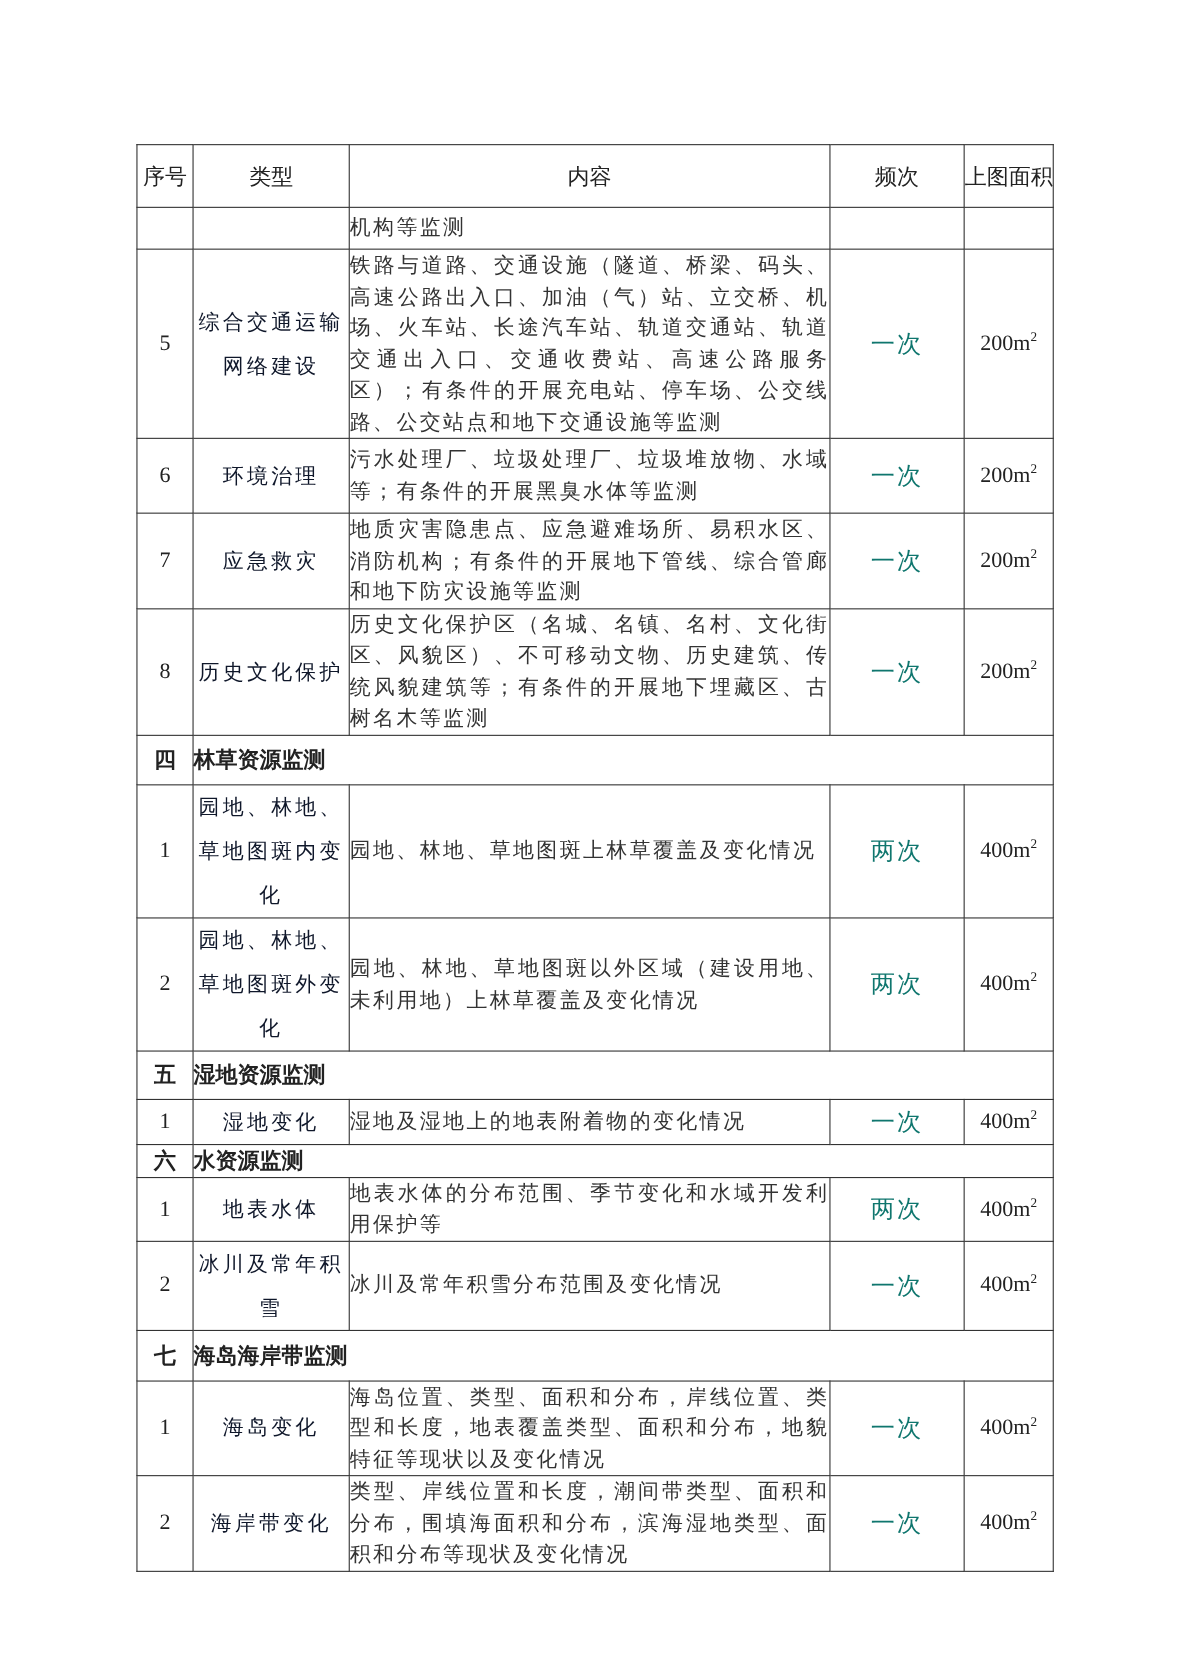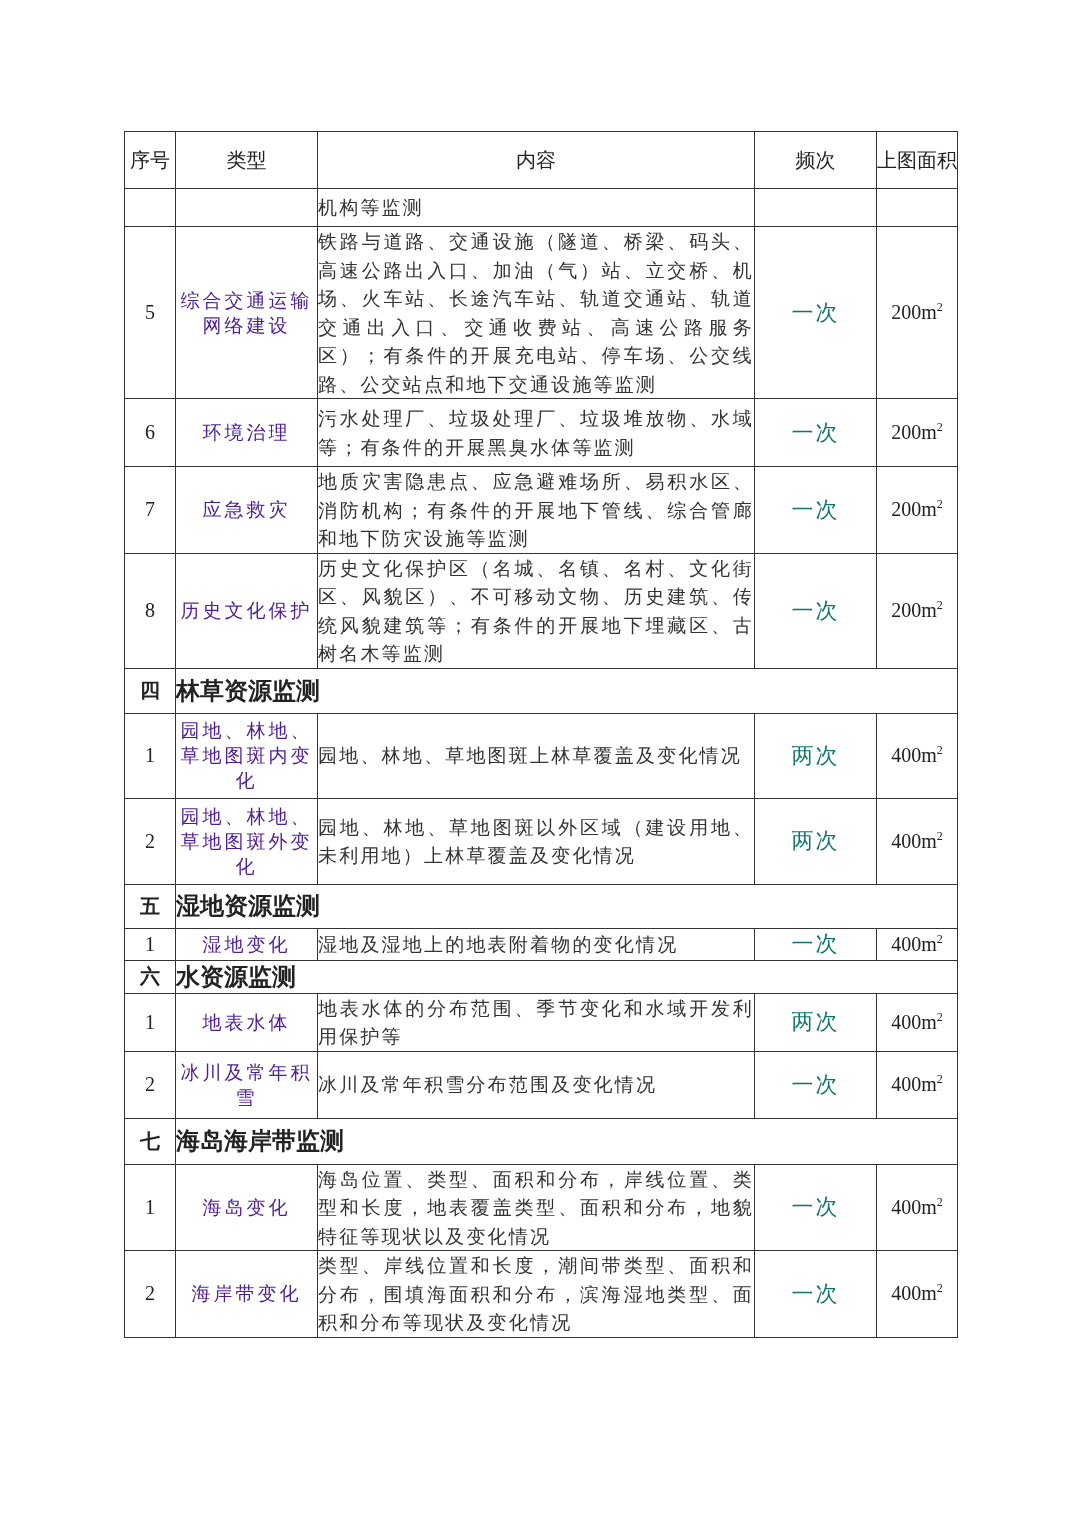--- a/index.html
+++ b/index.html
@@ -5,27 +5,27 @@
   html, body { margin: 0; padding: 0; background: #ffffff; }
   body { width: 1080px; height: 1527px; position: relative; overflow: hidden;
          font-family: "DejaVu Serif", "Liberation Serif", serif; color: #222; }
   .page { position: absolute; left: 0; top: 0; width: 983px; height: 1527px; background: #fff; }
   table.doc { position: absolute; left: 124px; top: 131px; border-collapse: collapse; table-layout: fixed; width: 833px; }
   table.doc td, table.doc th { border: 1.3px solid #333; padding: 0; vertical-align: middle; }
   col.c1 { width: 51px; } col.c2 { width: 142px; } col.c3 { width: 437px; } col.c4 { width: 122px; } col.c5 { width: 81px; }
   th { font-family: "DejaVu Sans", "Liberation Sans", sans-serif; font-weight: normal; font-size: 20px; color: #222; text-align: center; line-height: 26px; }
   th.narrow { padding: 0 4px; }
   td.no { text-align: center; font-family: "Liberation Serif", serif; font-size: 20px; }
-  td.type { text-align: center; font-size: 19px; line-height: 25px; letter-spacing: 3px; padding: 0 6px; color: #4c1d95; }
+  td.type { text-align: center; font-size: 19px; line-height: 40px; letter-spacing: 3px; padding: 0 6px; color: #0f172a; }
   td.content { text-align: left; font-size: 19px; line-height: 28.5px; letter-spacing: 2.2px; padding: 0 8px 0 10px; color: #333; text-align: justify; }
   td.freq { text-align: center; font-size: 22px; letter-spacing: 2px; color: #0f766e; }
   td.area { text-align: center; font-family: "Liberation Serif", serif; font-size: 20px; color: #222; margin-left: 31px; }
   td.area sup { font-size: 12px; vertical-align: 8px; line-height: 0; }
   td.sec-no { text-align: center; font-family: "DejaVu Sans", "Liberation Sans", sans-serif; font-size: 20px; font-weight: bold; }
-  td.sec-title { text-align: left; padding-left: 10px; font-family: "DejaVu Sans", "Liberation Sans", sans-serif; font-size: 24px; font-weight: bold; }
+  td.sec-title { text-align: left; padding-left: 10px; font-family: "DejaVu Sans", "Liberation Sans", sans-serif; font-size: 20px; font-weight: bold; }
   .page-num { position: absolute; left: 0; width: 1080px; top: 1398px; text-align: center; font-family: "Liberation Sans", sans-serif; font-size: 15px; color: #333; }
 </style>
 </head>
 <body>
 
 <div class="page">
   <table class="doc">
     <colgroup>
       <col class="c1">
         <col class="c2">

